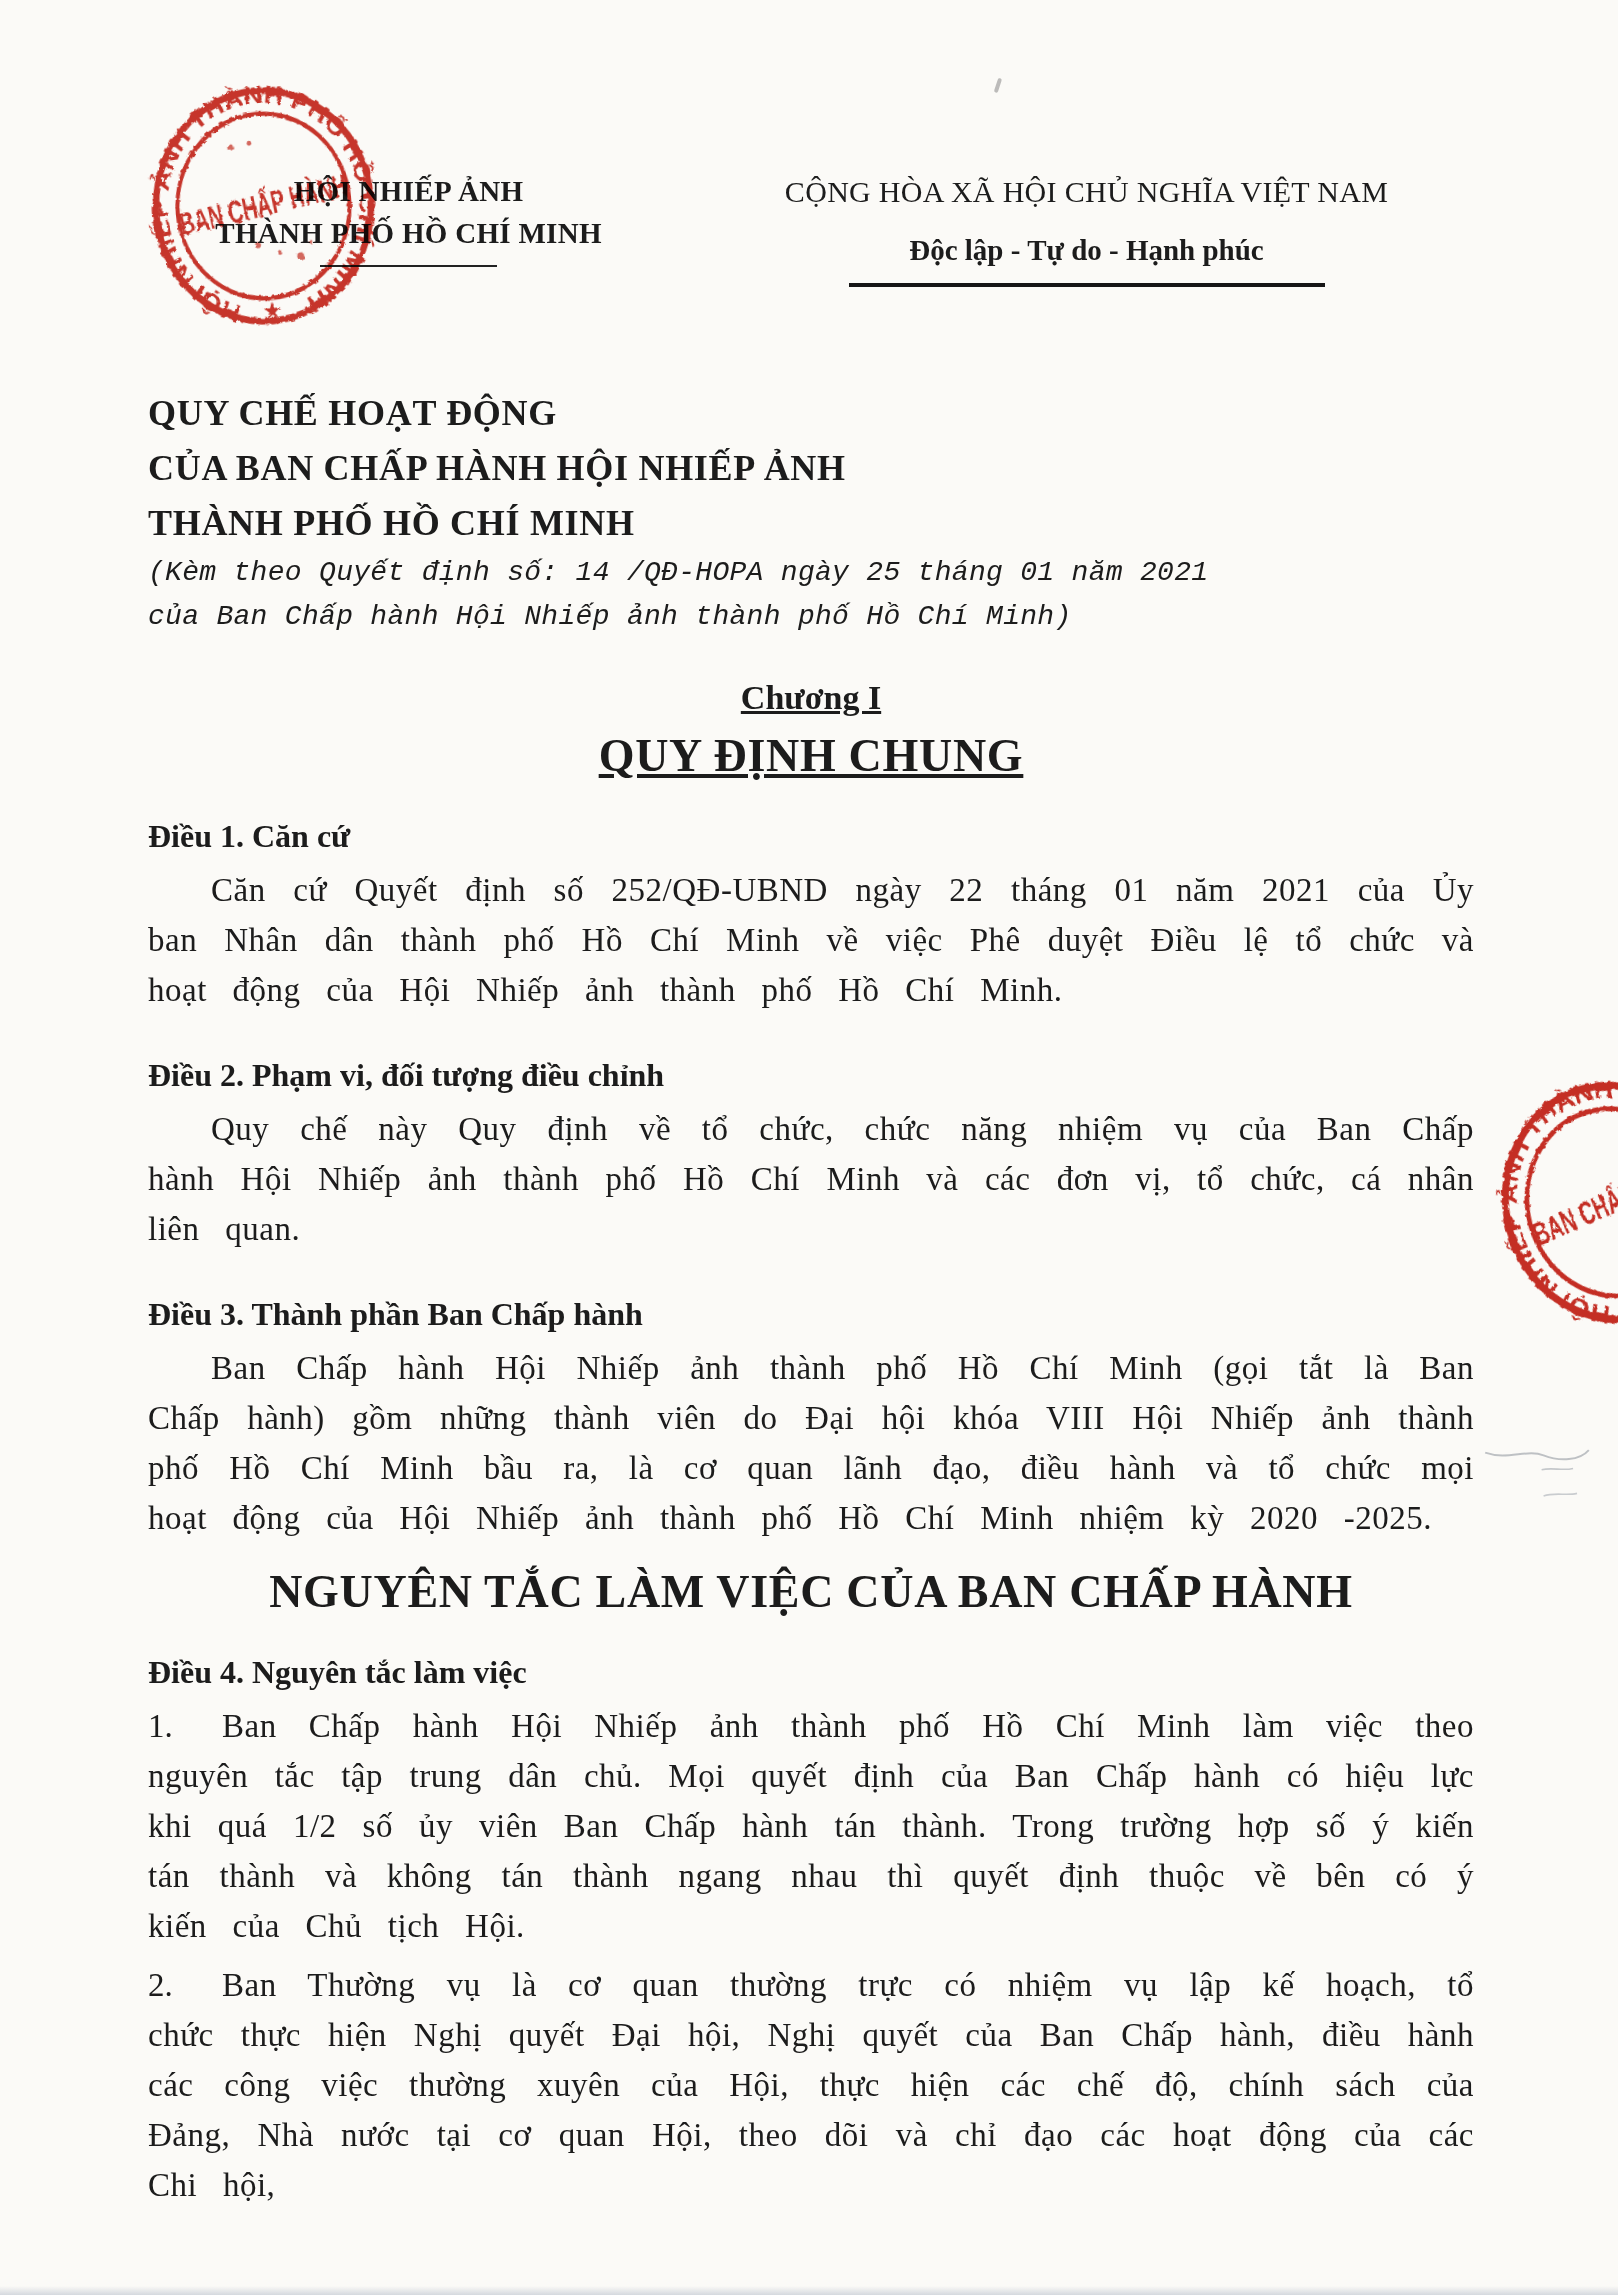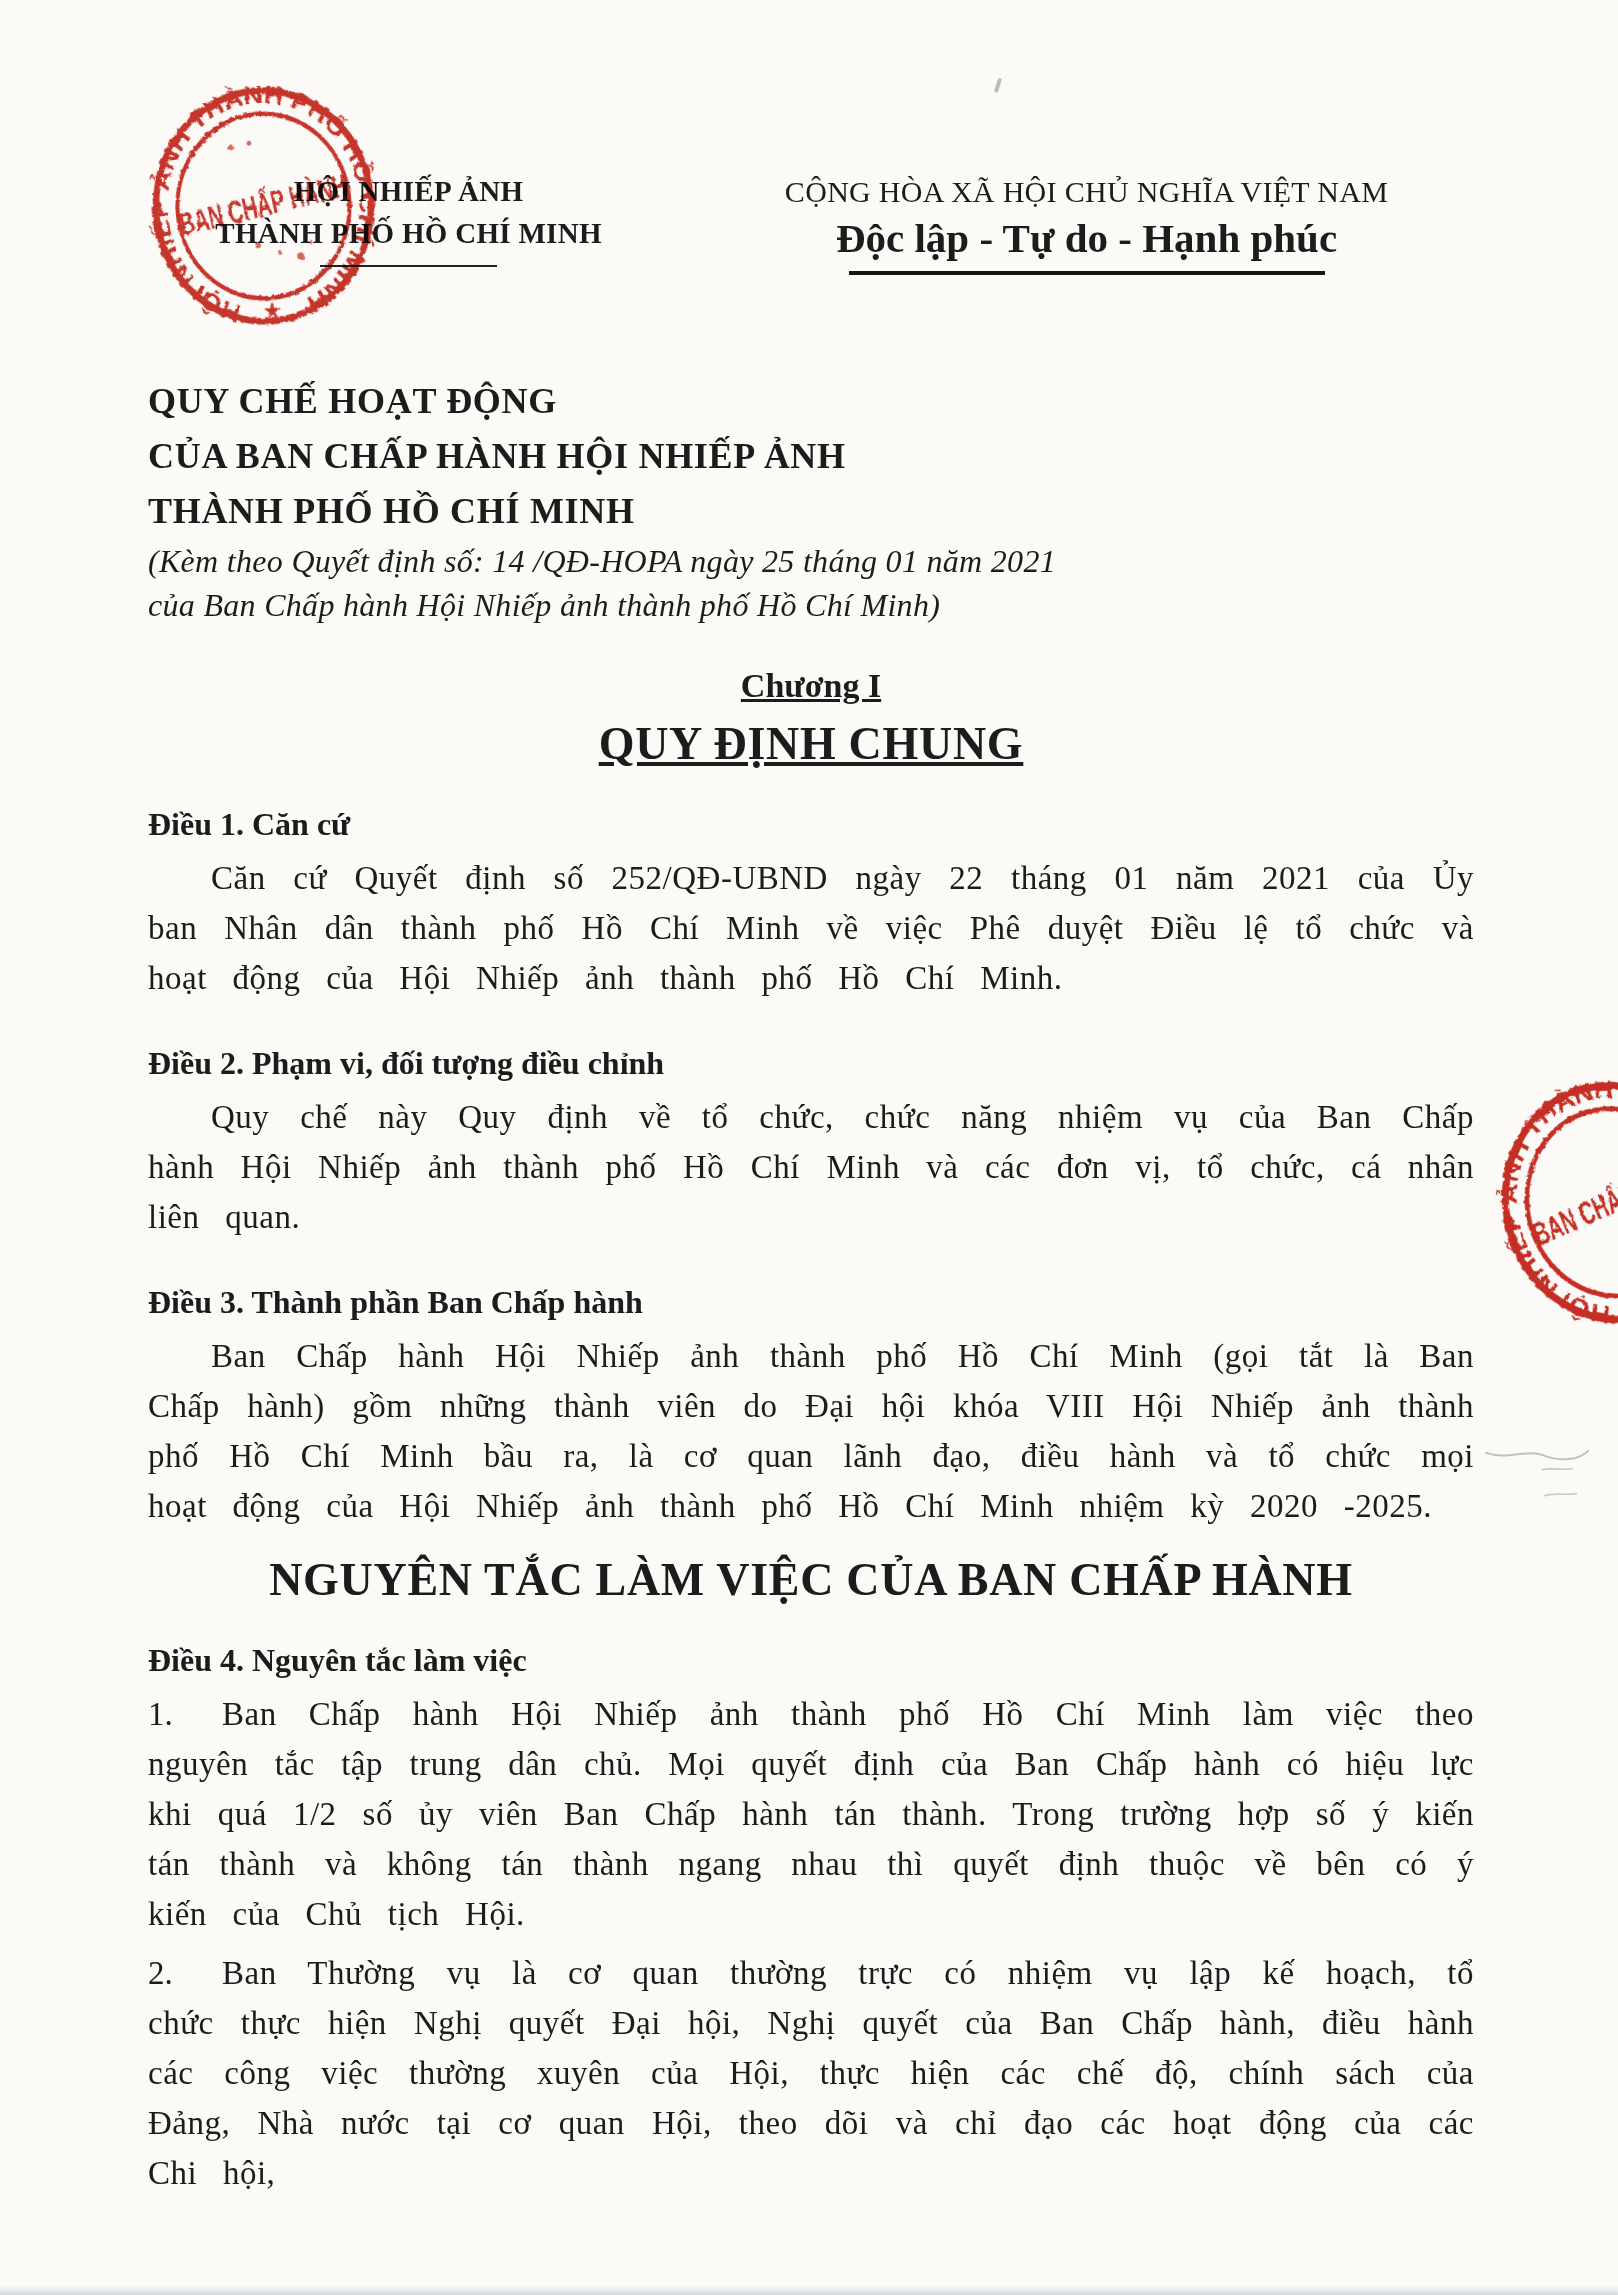--- a/index.html
+++ b/index.html
@@ -7,27 +7,27 @@
   .page{position:relative;width:1619px;height:2295px;background:#fbfaf7;overflow:hidden;color:#1c1c1c;}
   .content{position:absolute;left:148px;top:0;width:1326px;}
 
   
   .header{display:flex;padding-top:170px;}
   .h-left{width:521px;text-align:center;}
   .h-left .hl{font-size:29px;font-weight:bold;line-height:42px;letter-spacing:0.3px;}
   .rule-left{width:177px;border-top:2.6px solid #222;margin:10.5px auto 0;}
   .h-right{flex:1;text-align:center;padding-left:30px;}
   .hr1{font-size:30px;font-weight:normal;line-height:43px;letter-spacing:0.3px;}
-  .hr2{font-size:41px;font-weight:bold;line-height:43px;margin-top:4px;}
+  .hr2{font-size:29px;font-weight:bold;line-height:43px;margin-top:16px;}
   .rule-right{width:476px;border-top:4.6px solid #161616;margin:10.5px auto 0;}
 
   
   .title{margin-top:99px;}
   .title .t{font-size:36px;font-weight:bold;line-height:55px;letter-spacing:0.7px;}
-  .title .n{font-size:32px;font-style:italic;line-height:44px;letter-spacing:0.3px;}
+  .title .n{font-size:28px;font-style:italic;line-height:44px;letter-spacing:0.3px;font-family:Liberation Mono, monospace;}
   .title .n:first-of-type{margin-top:4px;}
 
   
   .chap{text-align:center;font-weight:bold;}
   .chap-label{font-size:34px;line-height:40px;}
   .chap-title{font-size:46px;line-height:41px;margin-top:17px;letter-spacing:0.7px;}
   .c1{margin-top:39px;text-decoration:underline;}
   .c2{margin-top:28px;}
   .art-h{font-size:32px;font-weight:bold;line-height:40px;margin-top:40px;}
   .art-b{font-size:33px;line-height:50px;text-align:justify;text-indent:63px;

